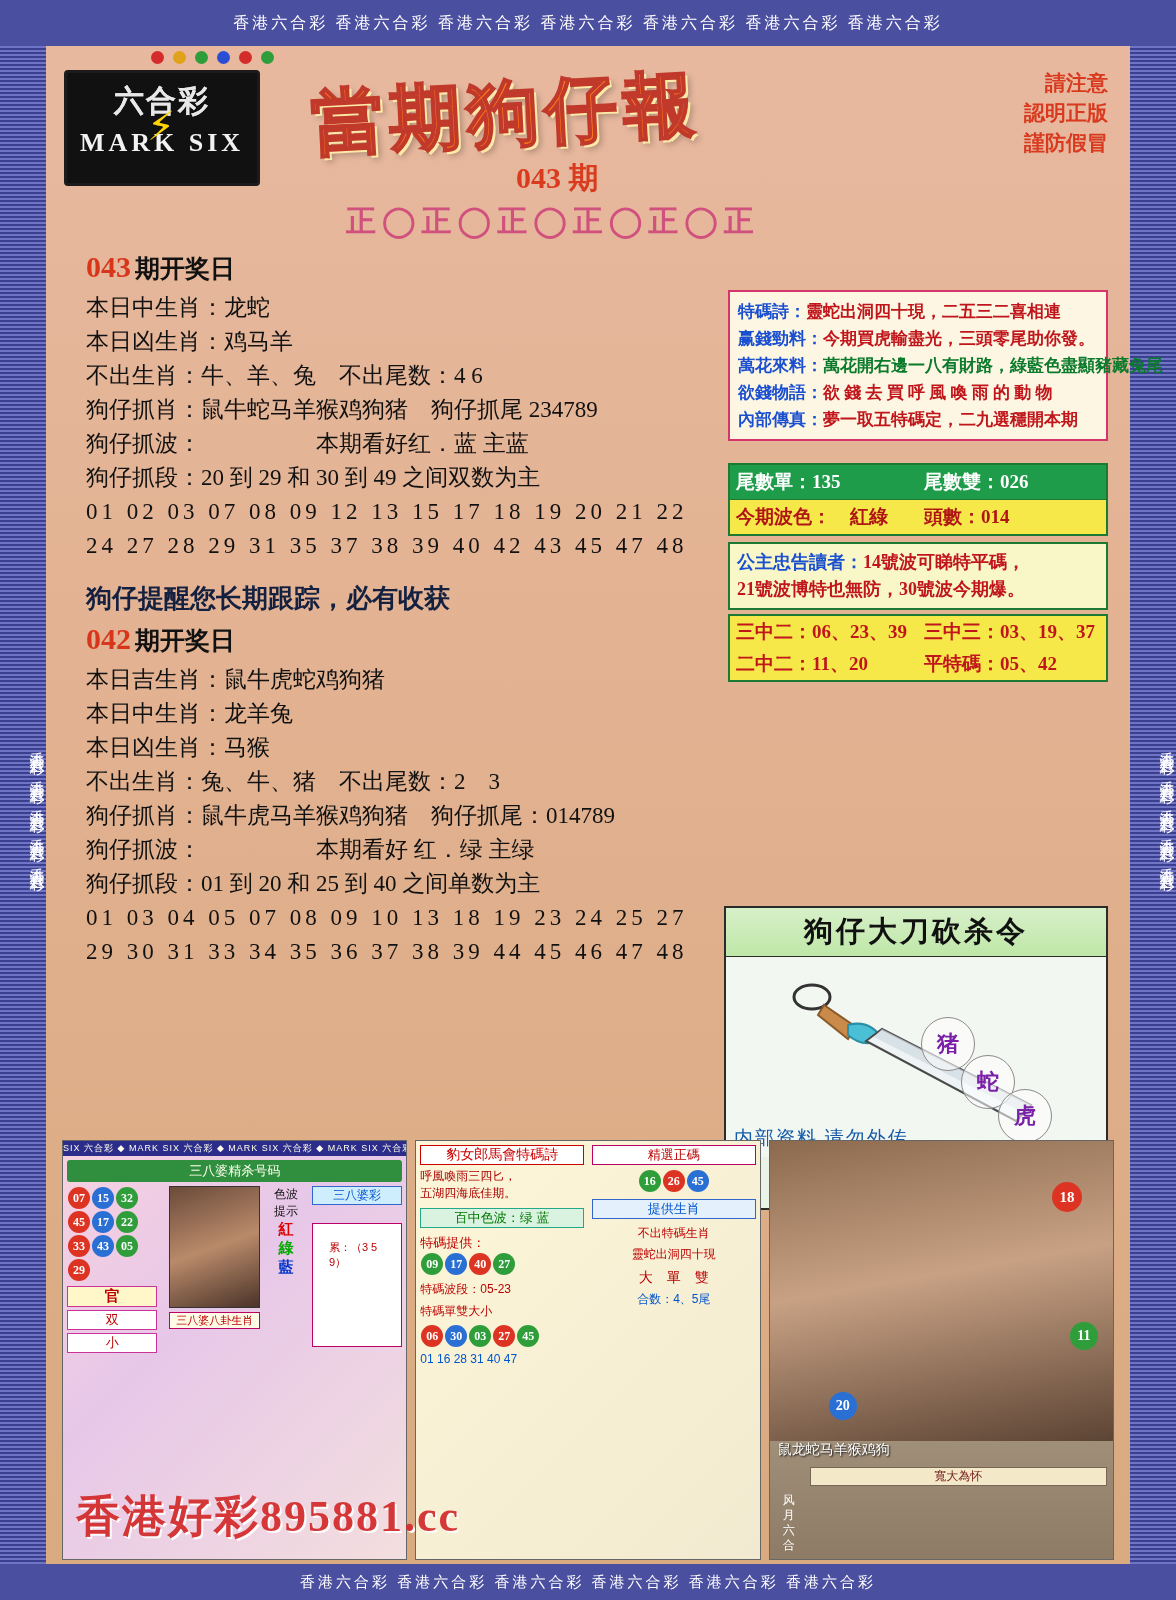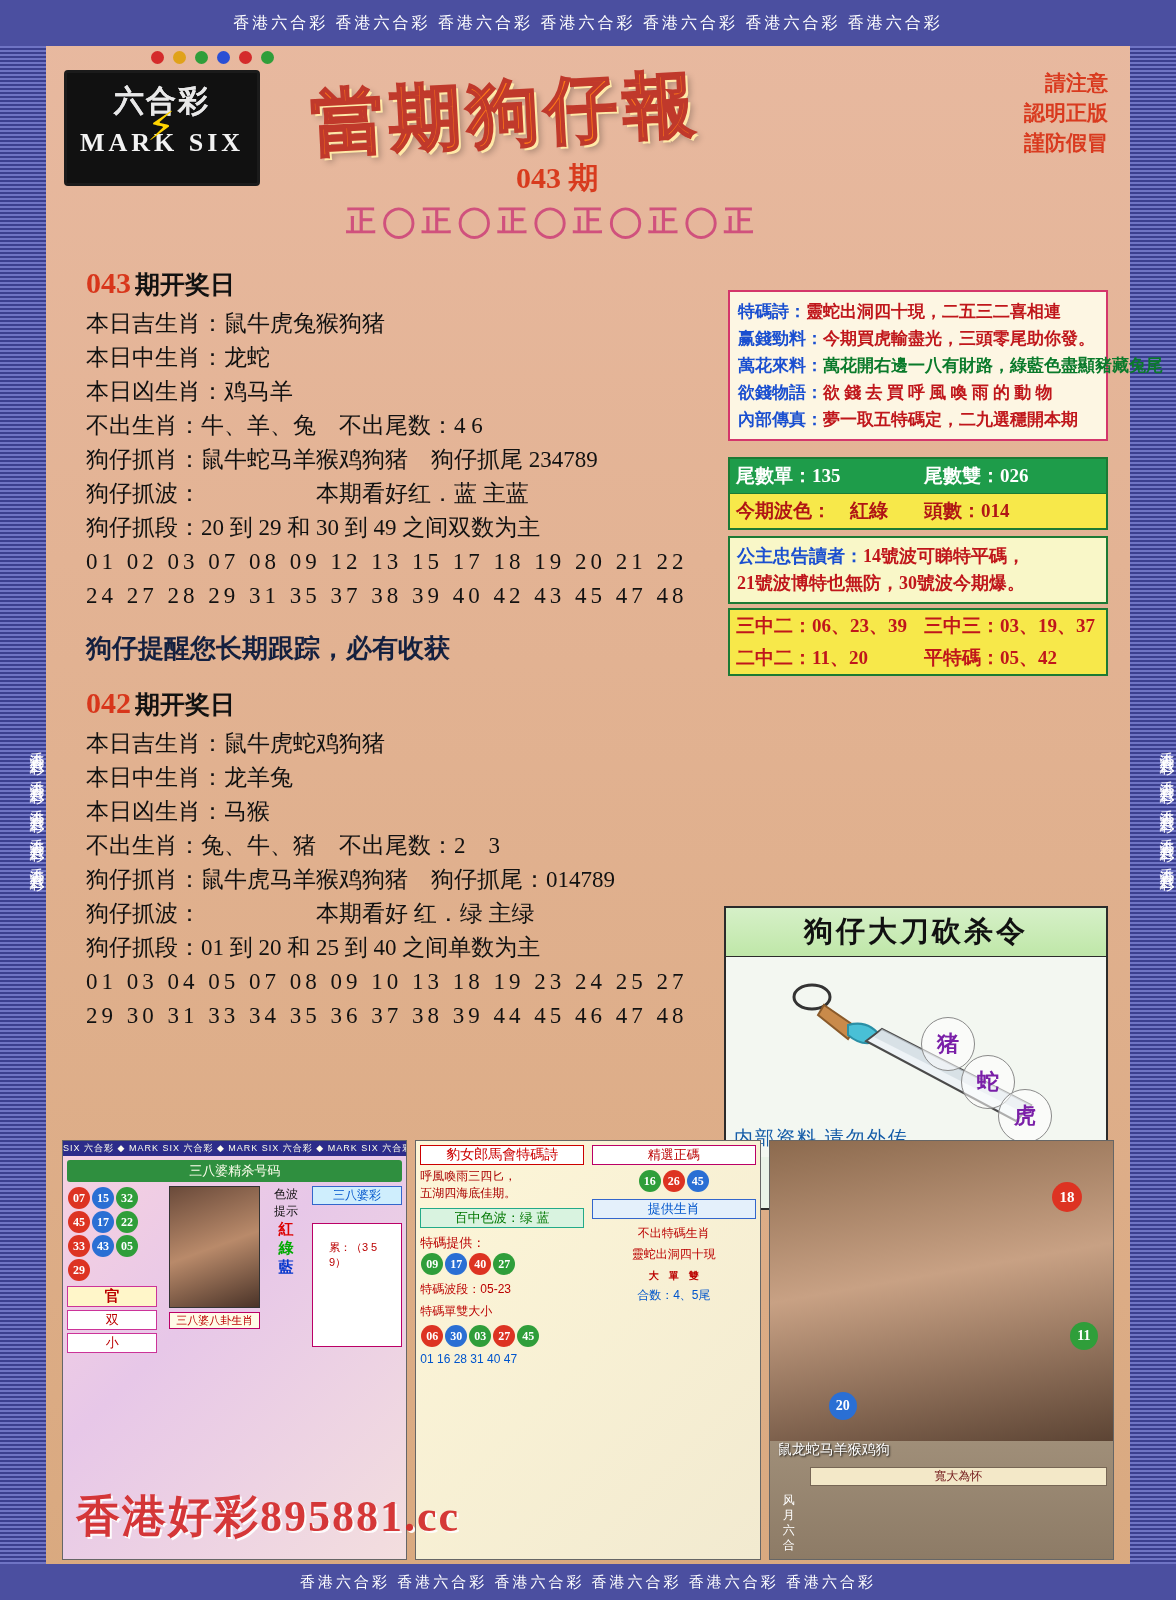--- a/index.html
+++ b/index.html
@@ -96,38 +96,38 @@
     font-size:30px;color:#d0517d;letter-spacing:6px;font-weight:bold;
     font-family:"Liberation Serif",serif;
   }
   
   .main{position:relative;}
   .left-col{
     position:absolute;left:40px;top:0;width:640px;
     font-family:"Liberation Serif",serif;
     color:#111;
   }
-  .sec-title{font-size:25px;margin:20px 0 6px 0;font-weight:bold;}
+  .sec-title{font-size:25px;margin:4px 0 6px 0;font-weight:bold;}
   .sec-title .num{color:#d8361b;font-size:30px;font-weight:bold;margin-right:4px;}
   .line{font-size:23px;line-height:34px;white-space:nowrap;}
   .numrow{font-size:23px;line-height:34px;letter-spacing:4px;}
   .remind{
     font-size:26px;color:#14203f;font-weight:bold;margin:18px 0 6px 0;
   }
   
   .right-col{position:absolute;right:22px;top:44px;width:380px;}
   .poem-box{
     border:2px solid #d4366b;background:#fdf6e3;
     padding:6px 8px;box-sizing:border-box;
   }
   .poem-row{font-size:17px;line-height:27px;white-space:nowrap;font-family:"Liberation Serif",serif;}
   .poem-row .k{color:#1a4fd0;font-weight:bold;}
   .poem-row .v{color:#c0161b;font-weight:bold;}
   .poem-row .vg{color:#0a7a2b;font-weight:bold;}
-  .stat-box{margin-top:16px;border:2px solid #1c7a34;}
+  .stat-box{margin-top:22px;border:2px solid #1c7a34;}
   .stat-row{display:flex;border-bottom:1px solid #1c7a34;}
   .stat-row:last-child{border-bottom:none;}
   .stat-cell{
     flex:1;padding:4px 6px;font-size:19px;font-weight:bold;
     font-family:"Liberation Serif",serif;white-space:nowrap;
   }
   .bg-green{background:#1e9c4a;color:#fff;}
   .bg-yellow{background:#f7e84a;color:#b01515;}
   .bg-cyan{background:#bfe9f5;color:#b01515;}
   .notice-box{
@@ -228,21 +228,20 @@
     </div>
 
     <div class="main" style="position:relative;height:900px;">
 
       <div class="left-col">
 
         <div>
           <div class="sec-title">
             <span class="num">043</span><span>期开奖日</span>
           </div>
-          <div class="line"><span>本日吉生肖：</span><span>鼠牛虎兔猴狗猪</span></div>
           <div class="line"><span>本日中生肖：</span><span>龙蛇</span></div>
           <div class="line"><span>本日凶生肖：</span><span>鸡马羊</span></div>
           <div class="line"><span>不出生肖：</span><span>牛、羊、兔　不出尾数：4 6</span></div>
           <div class="line"><span>狗仔抓肖：</span><span>鼠牛蛇马羊猴鸡狗猪　狗仔抓尾 234789</span></div>
           <div class="line"><span>狗仔抓波：</span><span>　　　　　本期看好红．蓝  主蓝</span></div>
           <div class="line"><span>狗仔抓段：</span><span>20 到 29 和 30 到 49 之间双数为主</span></div>
           <div class="numrow">01  02  03  07  08  09  12  13  15  17  18  19  20  21  22</div>
           <div class="numrow">24  27  28  29  31  35  37  38  39  40  42  43  45  47  48</div>
         </div>
 
@@ -394,21 +393,21 @@
           <div style="flex:1;padding:4px;">
             <div style="background:#fff;border:1px solid #b06;font-size:13px;text-align:center;color:#b00;">精選正碼</div>
             <div style="display:flex;justify-content:center;margin-top:4px;">
               <span class="ball" style="background:#2f9e3a">16</span>
               <span class="ball" style="background:#d32">26</span>
               <span class="ball" style="background:#2a6fd4">45</span>
             </div>
             <div style="margin-top:6px;background:#e4f0fb;border:1px solid #36c;font-size:13px;text-align:center;color:#05c;">提供生肖</div>
             <div style="margin-top:6px;font-size:12px;color:#b00;text-align:center;">不出特碼生肖</div>
             <div style="margin-top:4px;font-size:12px;color:#b00;text-align:center;">靈蛇出洞四十現</div>
-            <div style="margin-top:6px;font-size:10px;color:#b00;text-align:center;font-weight:bold;">大　單　雙</div>
+            <div style="margin-top:6px;font-size:14px;color:#b00;text-align:center;font-weight:normal;">大　單　雙</div>
             <div style="margin-top:4px;font-size:12px;color:#05c;text-align:center;">合数：4、5尾</div>
           </div>
         </div>
       </div>
 
       <div class="thumb t3">
         <div style="position:absolute;right:3px;top:3px;font-size:11px;color:#ffe;writing-mode:vertical-rl;">第零四三期</div>
         <div style="position:absolute;left:0;top:0;right:0;height:300px;background:linear-gradient(170deg,#8c6a4e,#c8a184 45%,#5c4434);"></div>
         <div class="ball" style="position:absolute;right:30px;top:40px;background:#d32;width:30px;height:30px;font-size:15px;">18</div>
         <div class="ball" style="position:absolute;right:14px;top:180px;background:#2f9e3a;width:28px;height:28px;font-size:14px;">11</div>

